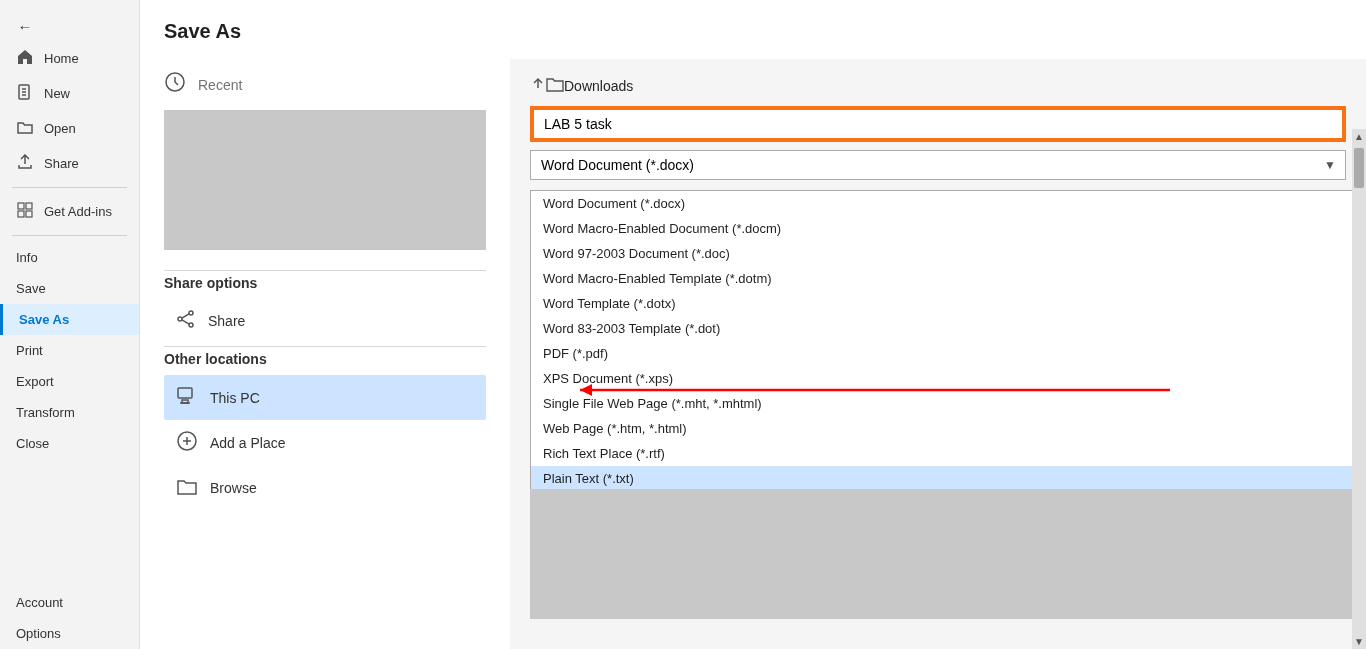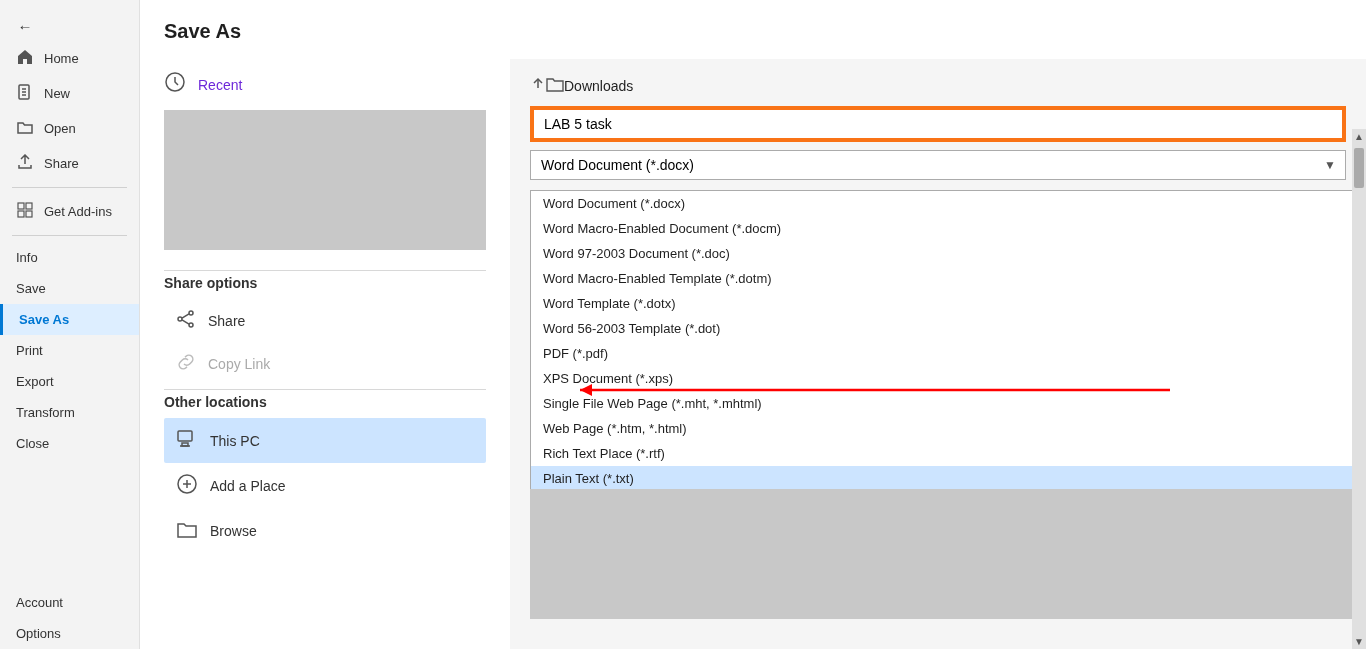--- a/index.html
+++ b/index.html
@@ -64,21 +64,21 @@
       flex-direction: column;
       gap: 0;
     }
 
     .recent-section {
       display: flex;
       align-items: center;
       gap: 12px;
       padding: 12px 0;
       cursor: pointer;
-      color: #6d28d9;
+      color: #737373;
       font-size: 14px;
     }
 
     .preview-box {
       width: 100%;
       height: 140px;
       background: #c8c8c8;
       margin-bottom: 16px;
     }
 
@@ -361,29 +361,20 @@
               <circle cx="15" cy="4" r="2"></circle>
               <circle cx="15" cy="16" r="2"></circle>
               <circle cx="4" cy="10" r="2"></circle>
               <line x1="6" y1="10.8" x2="13" y2="15.2"></line>
               <line x1="6" y1="9.2" x2="13" y2="4.8"></line>
             </svg>
         </span>
         <span>Share</span>
       </div>
 
-      <div class="location-item disabled">
-        <span>
-          <svg width="20" height="20" viewBox="0 0 20 20" fill="none" stroke="#bbb" stroke-width="1.5">
-              <path d="M8 12a4 4 0 005.66 0l2-2a4 4 0 00-5.66-5.66l-1 1"></path>
-              <path d="M12 8a4 4 0 00-5.66 0l-2 2a4 4 0 005.66 5.66l1-1"></path>
-            </svg>
-        </span>
-        <span style="color:#aaa;">Copy Link</span>
-      </div>
 
       <div class="divider-line"></div>
 
       <div class="section-label">Other locations</div>
 
       <div class="location-item selected">
         <span>
           <svg width="22" height="22" viewBox="0 0 22 22" fill="none" stroke="#555" stroke-width="1.5">
               <rect x="2" y="3" width="14" height="10" rx="1"></rect>
               <rect x="6" y="15" width="6" height="3"></rect>
@@ -450,21 +441,21 @@
           <span>Save</span>
         </button>
       </div>
 
       <div class="dropdown-list" id="dropdown-list">
       <div class="dropdown-item">Word Document (*.docx)</div>
           <div class="dropdown-item">Word Macro-Enabled Document (*.docm)</div>
           <div class="dropdown-item">Word 97-2003 Document (*.doc)</div>
           <div class="dropdown-item">Word Macro-Enabled Template (*.dotm)</div>
           <div class="dropdown-item">Word Template (*.dotx)</div>
-          <div class="dropdown-item">Word 56-2003 Template (*.dot)</div>
+          <div class="dropdown-item">Word 83-2003 Template (*.dot)</div>
           <div class="dropdown-item">PDF (*.pdf)</div>
           <div class="dropdown-item">XPS Document (*.xps)</div>
           <div class="dropdown-item">Single File Web Page (*.mht, *.mhtml)</div>
           <div class="dropdown-item">Web Page (*.htm, *.html)</div>
           <div class="dropdown-item">Rich Text Place (*.rtf)</div>
           <div class="dropdown-item highlighted">Plain Text (*.txt)</div>
           <div class="dropdown-item">Word XML Document (*.xml)</div>
         </div>
 
       <div class="arrow-annotation" style="top: 316px; left: 20px; right: 40px; height: 30px;">

